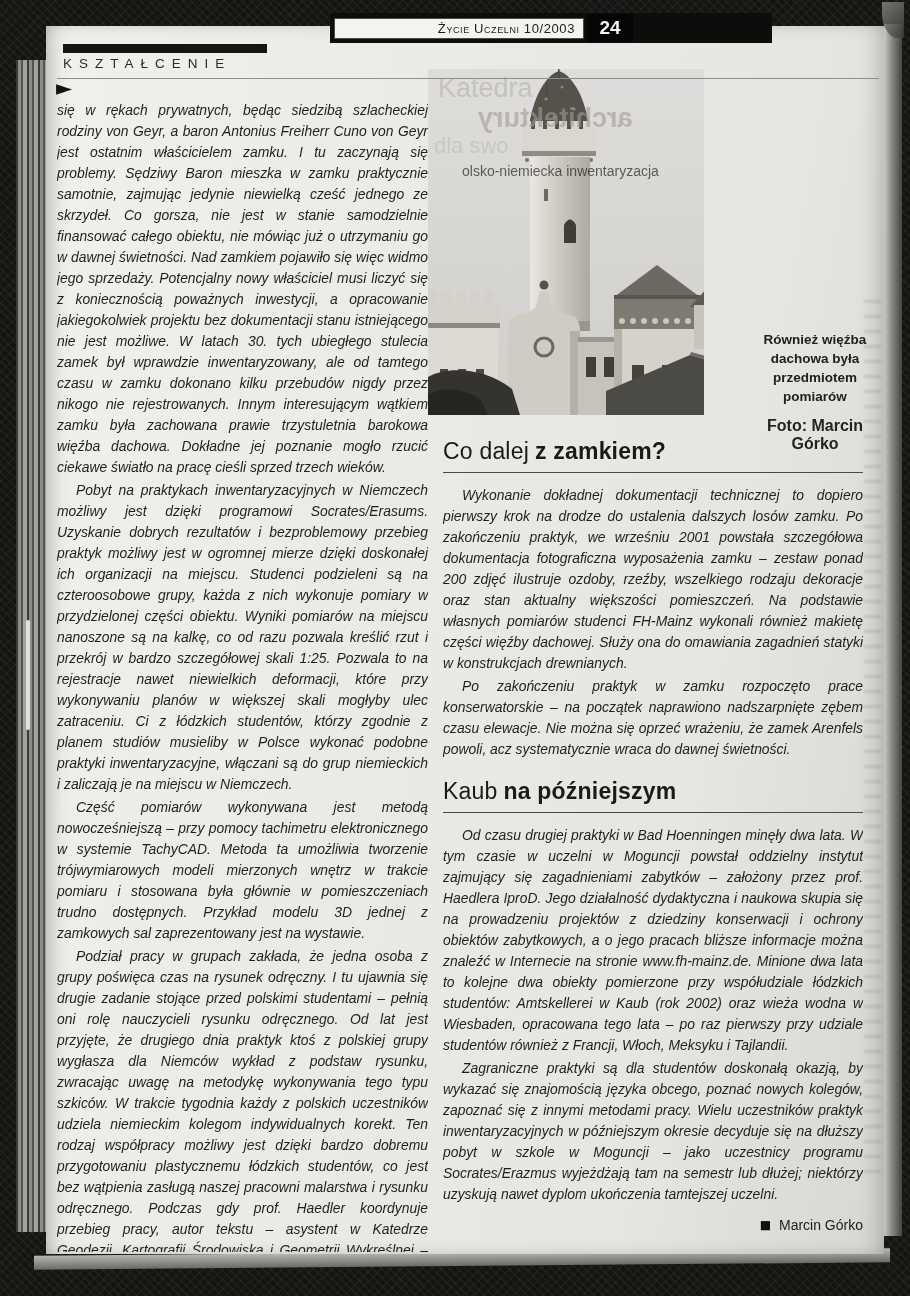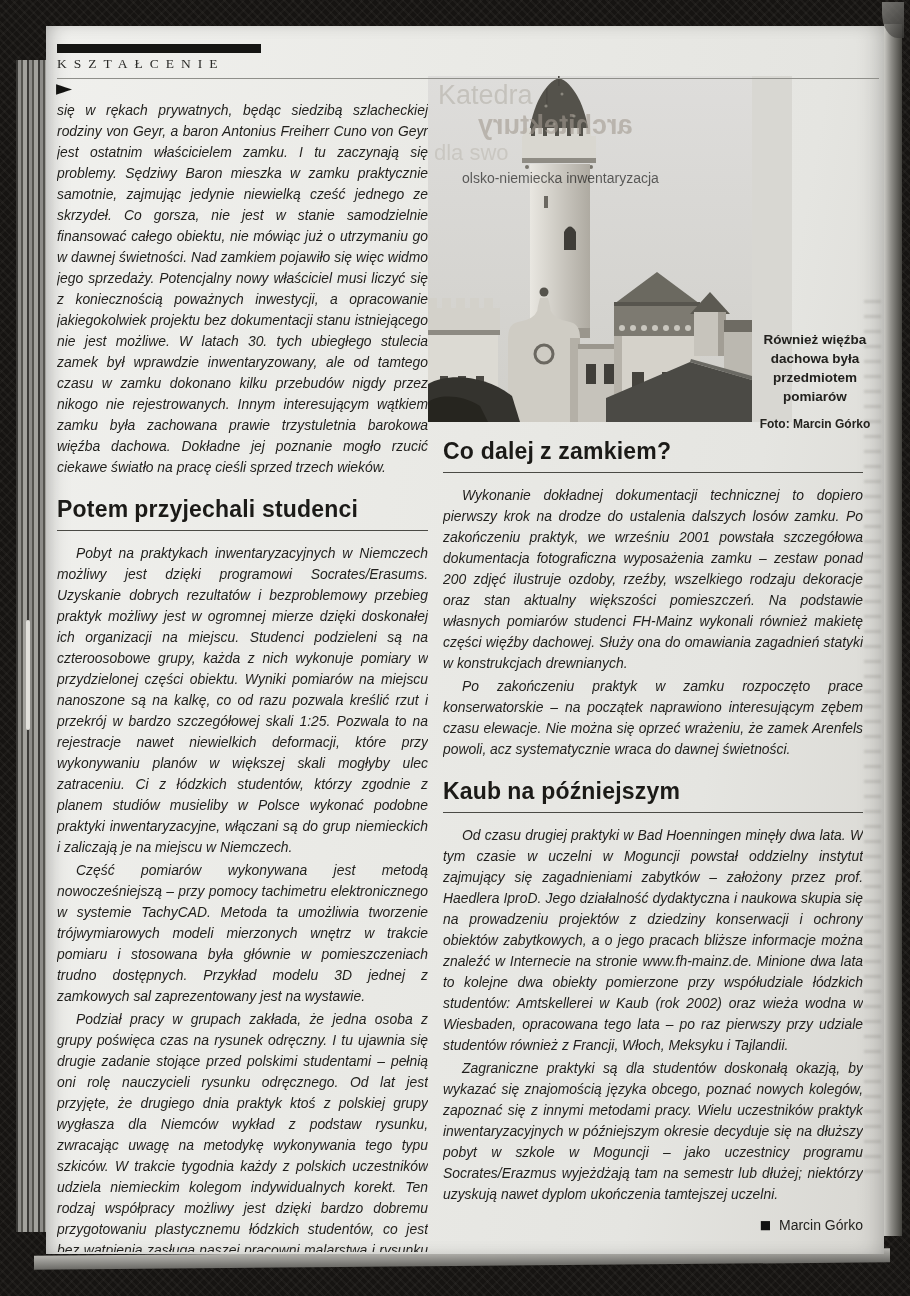--- a/index.html
+++ b/index.html
@@ -23,46 +23,46 @@
   
   .header-bar{position:absolute;left:330px;top:13px;width:442px;height:30px;background:#0d0d0c;
         display:flex;align-items:center;z-index:4;}
   .header-strip{margin-left:4px;width:250px;height:21px;background:#f3f3f0;border:1px solid #4a4a47;
         display:flex;align-items:center;justify-content:flex-end;padding:0 8px;box-sizing:border-box;}
   .journal-title{font-size:13px;letter-spacing:.6px;color:#1d1d1b;font-variant:small-caps;white-space:nowrap;}
   .page-number-box{width:46px;height:28px;background:#060606;color:#f6f6f3;font-weight:700;font-size:19px;
         display:flex;align-items:center;justify-content:center;margin-left:3px;}
   .header-tail{flex:1;height:22px;background:#0d0d0c;align-self:flex-start;margin-top:0;}
   
-  .section-block{position:absolute;left:57px;top:44px;z-index:4;font-family:Liberation Serif, serif;}
+  .section-block{position:absolute;left:63px;top:44px;z-index:4;}
   .section-bar{width:204px;height:9px;background:#151513;margin-bottom:3px;}
   .section-label{font-size:13.5px;letter-spacing:7px;color:#2b2b28;font-weight:400;}
   .section-rule{position:absolute;left:57px;top:78px;width:822px;height:1px;background:#8f8f8a;z-index:4;}
   .cont-arrow{position:absolute;left:56px;top:78px;z-index:4;font-family:"DejaVu Sans",sans-serif;
         font-size:21px;line-height:1;color:#121210;}
   
   .col-left{position:absolute;left:57px;top:100px;width:371px;height:1152px;overflow:hidden;z-index:4;}
   .col-right{position:absolute;left:443px;top:438px;width:420px;height:810px;overflow:hidden;z-index:4;}
   .body-text p{margin:0 0 2px 0;font-size:13.9px;line-height:21px;text-align:justify;color:#201f1c;font-style:italic;}
   .body-text p.ind{text-indent:19px;}
   .article-heading{font-size:23px;color:#1b1a17;margin:18px 0 12px;padding-bottom:7px;
         border-bottom:1.5px solid #4a4a45;letter-spacing:.2px;white-space:nowrap;}
   .article-heading.first{margin-top:0;}
-  .hl{font-weight:700;} .hb{font-weight:700;} .hsep{margin-left:6px;}
-  
-  .photo{position:absolute;left:428px;top:76px;width:364px;height:346px;overflow:hidden;z-index:3;background:#d8d7d2;}
+  .hl{font-weight:700;} .hb{font-weight:400;} .hsep{margin-left:6px;}
+  
+  .photo{position:absolute;left:428px;top:69px;width:276px;height:346px;overflow:hidden;z-index:3;background:#d8d7d2;}
   .photo svg{display:block;}
   .ghost{position:absolute;z-index:2;filter:blur(.4px);white-space:nowrap;}
   .g1{left:10px;top:4px;font-size:27px;color:#b5b1a9;opacity:.6;}
   .g2{left:50px;top:34px;font-size:27px;font-weight:700;color:#a39b91;opacity:.6;transform:scaleX(-1);}
   .g3{left:6px;top:64px;font-size:22px;color:#bcb8b0;opacity:.55;}
   .g4{left:34px;top:94px;font-size:14px;color:#000000;opacity:.6;}
   .caption-block{position:absolute;left:754px;top:330px;width:122px;z-index:4;text-align:center;}
   .photo-caption{font-size:13.5px;font-weight:700;line-height:19px;color:#22211e;}
-  .photo-credit{margin-top:11px;font-size:12px;font-weight:700;color:#24231f;}
+  .photo-credit{margin-top:11px;font-size:16px;font-weight:700;color:#24231f;}
   
   .author-line{display:flex;justify-content:flex-end;align-items:center;gap:8px;margin-top:12px;}
   .author-bullet{font-size:12px;line-height:1;color:#111;font-family:"DejaVu Sans",sans-serif;}
   .author-name{font-size:14px;color:#1e1d1a;text-align:right;}
   
   .right-ghost{position:absolute;left:864px;top:300px;width:17px;height:880px;z-index:3;
         background:repeating-linear-gradient(180deg,rgba(110,108,100,.20) 0 3px,transparent 3px 15px);filter:blur(1px);}
   .corner-curl{position:absolute;right:6px;top:2px;width:22px;height:36px;z-index:2;opacity:.8;
         background:linear-gradient(135deg,#8b8a86,#3c3b38);border-radius:0 0 0 70%;}
 </style>
@@ -72,32 +72,40 @@
 <div class="scan">
 
   <div class="edge-stripes"></div>
   <div class="edge-highlight"></div>
   <div class="right-edge"></div>
   <div class="bottom-edge"></div>
   <div class="corner-curl"></div>
 
   <div class="page"></div>
 
+  <div class="header-bar">
+    <div class="header-strip">
+      <span class="journal-title">Życie Uczelni 10/2003</span>
+    </div>
+    <div class="page-number-box">
+      <span>24</span>
+    </div>
+    <div class="header-tail"></div>
+  </div>
 
   <div class="section-block">
     <div class="section-bar"></div>
     <div class="section-label">KSZTAŁCENIE</div>
   </div>
   <div class="section-rule"></div>
 
   <span class="cont-arrow">►</span>
 
   <div class="col-left body-text">
     <p>się w rękach prywatnych, będąc siedzibą szlacheckiej rodziny von Geyr, a baron Antonius Freiherr Cuno von Geyr jest ostatnim właścicielem zamku. I tu zaczynają się problemy. Sędziwy Baron mieszka w zamku praktycznie samotnie, zajmując jedynie niewielką cześć jednego ze skrzydeł. Co gorsza, nie jest w stanie samodzielnie finansować całego obiektu, nie mówiąc już o utrzymaniu go w dawnej świetności. Nad zamkiem pojawiło się więc widmo jego sprzedaży. Potencjalny nowy właściciel musi liczyć się z koniecznością poważnych inwestycji, a opracowanie jakiegokolwiek projektu bez dokumentacji stanu istniejącego nie jest możliwe. W latach 30. tych ubiegłego stulecia zamek był wprawdzie inwentaryzowany, ale od tamtego czasu w zamku dokonano kilku przebudów nigdy przez nikogo nie rejestrowanych. Innym interesującym wątkiem zamku była zachowana prawie trzystuletnia barokowa więźba dachowa. Dokładne jej poznanie mogło rzucić ciekawe światło na pracę cieśli sprzed trzech wieków.</p>
-    <h2 class="article-heading"><span class="hl">Potem</span><span class="hb hsep">przyjechali studenci</span></h2>
     <p class="ind">Pobyt na praktykach inwentaryzacyjnych w Niemczech możliwy jest dzięki programowi Socrates/Erasums. Uzyskanie dobrych rezultatów i bezproblemowy przebieg praktyk możliwy jest w ogromnej mierze dzięki doskonałej ich organizacji na miejscu. Studenci podzieleni są na czteroosobowe grupy, każda z nich wykonuje pomiary w przydzielonej części obiektu. Wyniki pomiarów na miejscu nanoszone są na kalkę, co od razu pozwala kreślić rzut i przekrój w bardzo szczegółowej skali 1:25. Pozwala to na rejestracje nawet niewielkich deformacji, które przy wykonywaniu planów w większej skali mogłyby ulec zatraceniu. Ci z łódzkich studentów, którzy zgodnie z planem studiów musieliby w Polsce wykonać podobne praktyki inwentaryzacyjne, włączani są do grup niemieckich i zaliczają je na miejscu w Niemczech.</p>
     <p class="ind">Część pomiarów wykonywana jest metodą nowocześniejszą – przy pomocy tachimetru elektronicznego w systemie TachyCAD. Metoda ta umożliwia tworzenie trójwymiarowych modeli mierzonych wnętrz w trakcie pomiaru i stosowana była głównie w pomieszczeniach trudno dostępnych. Przykład modelu 3D jednej z zamkowych sal zaprezentowany jest na wystawie.</p>
     <p class="ind">Podział pracy w grupach zakłada, że jedna osoba z grupy poświęca czas na rysunek odręczny. I tu ujawnia się drugie zadanie stojące przed polskimi studentami – pełnią oni rolę nauczycieli rysunku odręcznego. Od lat jest przyjęte, że drugiego dnia praktyk ktoś z polskiej grupy wygłasza dla Niemców wykład z podstaw rysunku, zwracając uwagę na metodykę wykonywania tego typu szkiców. W trakcie tygodnia każdy z polskich uczestników udziela niemieckim kolegom indywidualnych korekt. Ten rodzaj współpracy możliwy jest dzięki bardzo dobremu przygotowaniu plastycznemu łódzkich studentów, co jest bez wątpienia zasługą naszej pracowni malarstwa i rysunku odręcznego. Podczas gdy prof. Haedler koordynuje przebieg pracy, autor tekstu – asystent w Katedrze Geodezji, Kartografii Środowiska i Geometrii Wykreślnej – dba o geodezyjną poprawność wykonywanych pomiarów.</p>
   </div>
 
   <div class="photo">
     <svg width="324" height="346" viewBox="0 0 324 346">
       <defs>
         <linearGradient id="sky" x1="0" y1="0" x2="0" y2="1">
           <stop offset="0" stop-color="#dedddb"></stop>
@@ -196,21 +204,21 @@
   </div>
 
   <div class="caption-block">
     <div class="photo-caption">Również więźba dachowa była przedmiotem pomiarów</div>
     <div class="photo-credit">Foto: Marcin Górko</div>
   </div>
 
   <div class="col-right body-text">
     <h2 class="article-heading first"><span class="hb">Co dalej</span><span class="hl hsep">z zamkiem?</span></h2>
     <p class="ind">Wykonanie dokładnej dokumentacji technicznej to dopiero pierwszy krok na drodze do ustalenia dalszych losów zamku. Po zakończeniu praktyk, we wrześniu 2001 powstała szczegółowa dokumentacja fotograficzna wyposażenia zamku – zestaw ponad 200 zdjęć ilustruje ozdoby, rzeźby, wszelkiego rodzaju dekoracje oraz stan aktualny większości pomieszczeń. Na podstawie własnych pomiarów studenci FH-Mainz wykonali również makietę części więźby dachowej. Służy ona do omawiania zagadnień statyki w konstrukcjach drewnianych.</p>
-    <p class="ind">Po zakończeniu praktyk w zamku rozpoczęto prace konserwatorskie – na początek naprawiono interesującym zębem czasu elewacje. Nie można się oprzeć wrażeniu, że zamek Arenfels powoli, acz systematycznie wraca do dawnej świetności.</p>
+    <p class="ind">Po zakończeniu praktyk w zamku rozpoczęto prace konserwatorskie – na początek naprawiono nadszarpnięte zębem czasu elewacje. Nie można się oprzeć wrażeniu, że zamek Arenfels powoli, acz systematycznie wraca do dawnej świetności.</p>
     <h2 class="article-heading"><span class="hb">Kaub</span><span class="hl hsep">na późniejszym</span></h2>
     <p class="ind">Od czasu drugiej praktyki w Bad Hoenningen minęły dwa lata. W tym czasie w uczelni w Moguncji powstał oddzielny instytut zajmujący się zagadnieniami zabytków – założony przez prof. Haedlera IproD. Jego działalność dydaktyczna i naukowa skupia się na prowadzeniu projektów z dziedziny konserwacji i ochrony obiektów zabytkowych, a o jego pracach bliższe informacje można znaleźć w Internecie na stronie www.fh-mainz.de. Minione dwa lata to kolejne dwa obiekty pomierzone przy współudziale łódzkich studentów: Amtskellerei w Kaub (rok 2002) oraz wieża wodna w Wiesbaden, opracowana tego lata – po raz pierwszy przy udziale studentów również z Francji, Włoch, Meksyku i Tajlandii.</p>
     <p class="ind">Zagraniczne praktyki są dla studentów doskonałą okazją, by wykazać się znajomością języka obcego, poznać nowych kolegów, zapoznać się z innymi metodami pracy. Wielu uczestników praktyk inwentaryzacyjnych w późniejszym okresie decyduje się na dłuższy pobyt w szkole w Moguncji – jako uczestnicy programu Socrates/Erazmus wyjeżdżają tam na semestr lub dłużej; niektórzy uzyskują nawet dyplom ukończenia tamtejszej uczelni.</p>
     <div class="author-line">
       <span class="author-bullet">■</span>
       <span class="author-name">Marcin Górko</span>
     </div>
   </div>
 
   <div class="right-ghost"></div>

